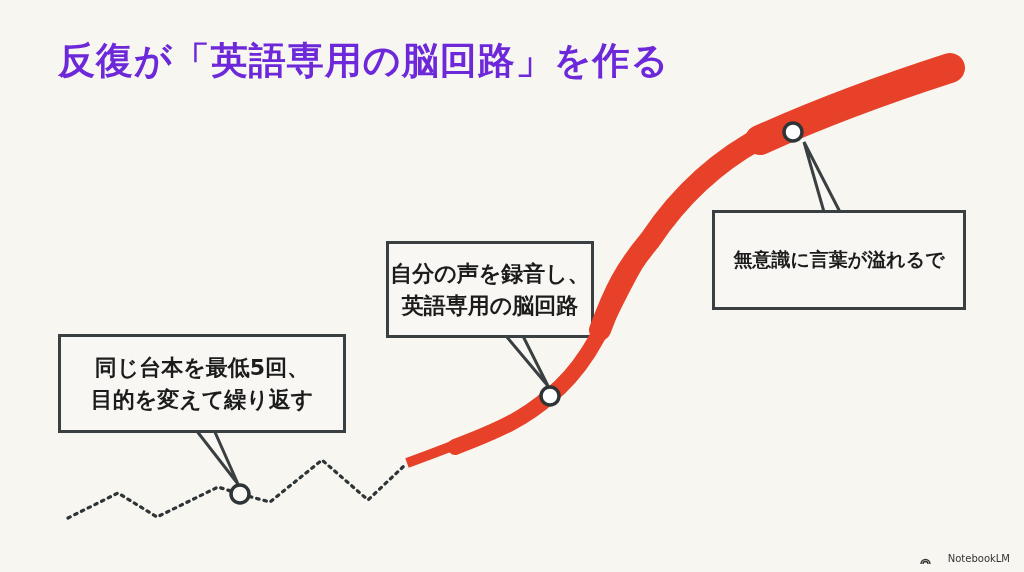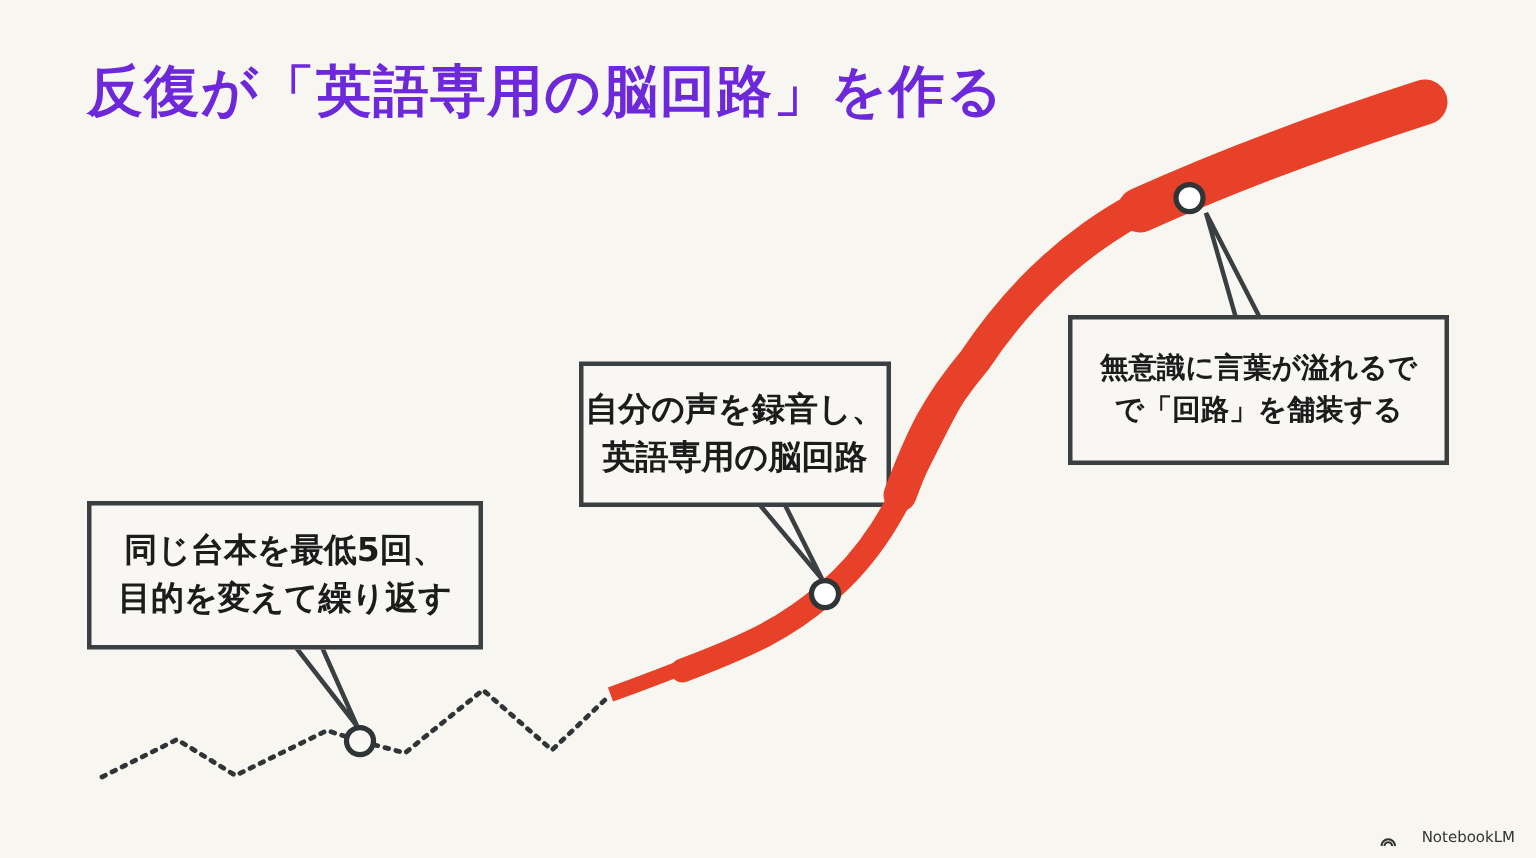--- a/index.html
+++ b/index.html
@@ -5,21 +5,21 @@
   html, body { margin:0; padding:0; }
   body { width:1024px; height:572px; background:#f7f6f1; position:relative; overflow:hidden;
          font-family:"DejaVu Sans", "Liberation Sans", sans-serif; }
   .title { position:absolute; left:58px; top:36px; font-family:"DejaVu Serif","Liberation Serif",serif;
            font-size:37px; font-weight:bold; color:#6d28d9; letter-spacing:1px; white-space:nowrap; }
   svg.stage { position:absolute; left:0; top:0; }
   .box { position:absolute; background:#f8f7f3; border:3px solid #3a3f42; box-sizing:border-box;
          display:flex; align-items:center; justify-content:center; flex-direction:column;
          font-weight:bold; color:#1c1c1c; text-align:center; line-height:1.45; }
   .box span { display:block; white-space:nowrap; }
-  .b1 { left:58px; top:334px; width:264px; height:99px; font-size:22px; }
+  .b1 { left:58px; top:334px; width:288px; height:99px; font-size:22px; }
   .b2 { left:386px; top:241px; width:208px; height:97px; font-size:22px; }
   .b3 { left:712px; top:210px; width:254px; height:100px; font-size:19px; }
   .brand { position:absolute; right:14px; bottom:8px; font-size:10px; color:#333; display:flex; align-items:flex-end; gap:17px; }
   .brand svg { width:11px; height:8px; }
 </style>
 </head>
 <body>
 
 <div class="title">反復が「英語専用の脳回路」を作る</div>
 
@@ -35,21 +35,20 @@
 <div class="box b1">
   <span>同じ台本を最低5回、</span>
   <span>目的を変えて繰り返す</span>
 </div>
 <div class="box b2">
   <span>自分の声を録音し、</span>
   <span>英語専用の脳回路</span>
 </div>
 <div class="box b3">
   <span>無意識に言葉が溢れるで</span>
-  <span>で「回路」を舗装する</span>
 </div>
 
 <svg class="stage" width="1024" height="572" viewBox="0 0 1024 572">
   <path d="M 407,463 C 470,440 520,420 550,396 C 600,355 610,300 650,240 C 700,165 760,135 800,120 C 860,97 910,78 955,66" fill="none" stroke="#e8412a" stroke-width="10" stroke-linecap="butt"></path>
   <path d="M 455,447 C 500,430 525,418 550,396 C 600,355 610,300 650,240 C 700,165 760,135 800,120 C 860,97 910,78 955,66" fill="none" stroke="#e8412a" stroke-width="16" stroke-linecap="round"></path>
   <path d="M 600,330 C 615,290 625,270 650,240 C 700,165 760,135 800,120 C 860,97 910,78 952,67" fill="none" stroke="#e8412a" stroke-width="22" stroke-linecap="round"></path>
   <path d="M 760,140 C 800,122 860,97 950,68" fill="none" stroke="#e8412a" stroke-width="30" stroke-linecap="round"></path>
   <circle cx="240" cy="494" r="9" fill="#f8f7f3" stroke="#2f3437" stroke-width="3.5"></circle>
   <circle cx="550" cy="396" r="9" fill="#fff" stroke="#2f3437" stroke-width="3.5"></circle>
   <circle cx="793" cy="132" r="9" fill="#fff" stroke="#2f3437" stroke-width="3.5"></circle>

